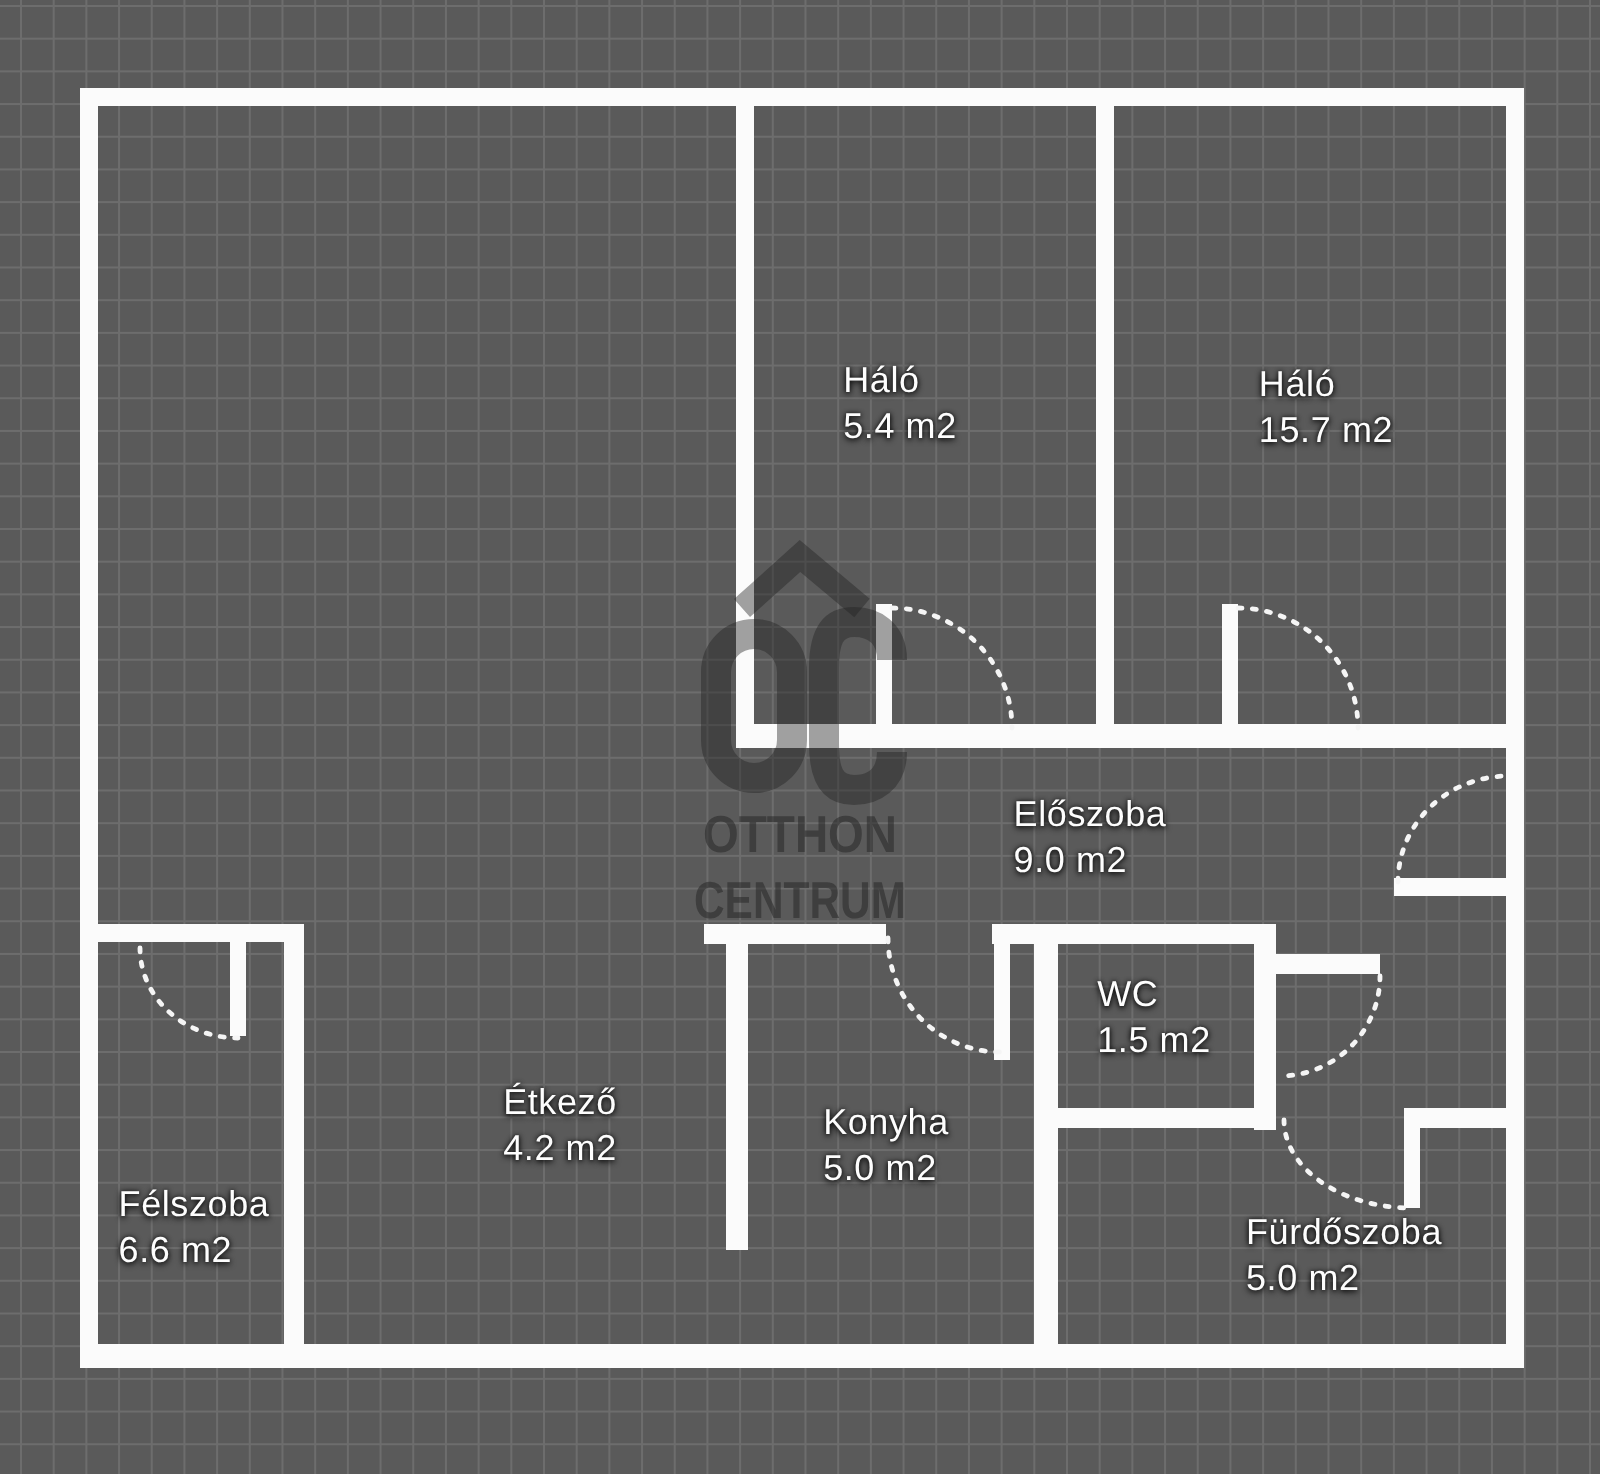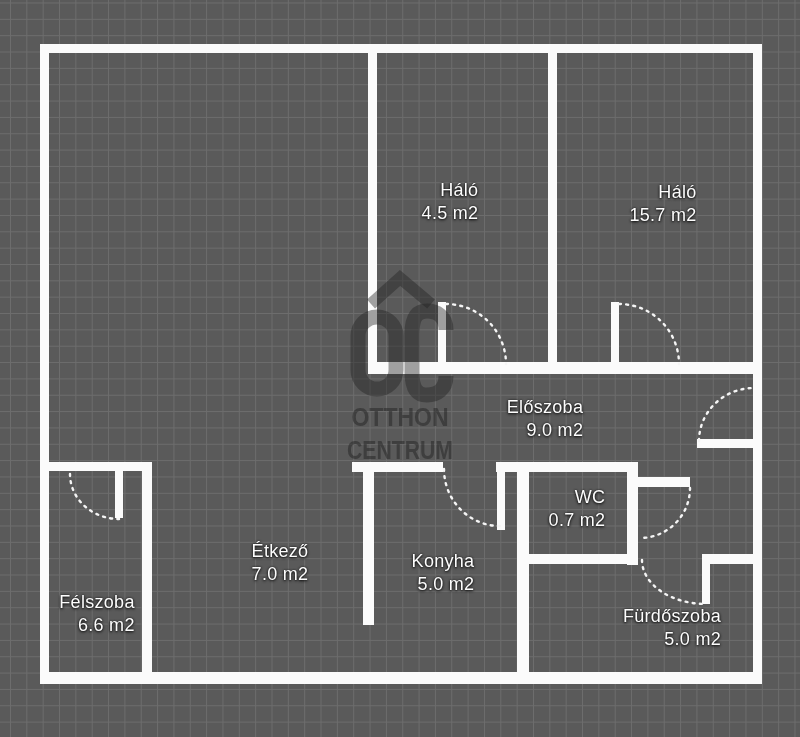--- a/index.html
+++ b/index.html
@@ -10,21 +10,21 @@
       linear-gradient(#6d6d6d 1px, transparent 1px),
       linear-gradient(90deg,#6d6d6d 1px, transparent 1px);
     background-size:16.35px 16.35px;
     background-position:10px 2.5px;
     font-family:"Liberation Sans", sans-serif;
   }
   svg.layer{position:absolute;left:0;top:0;}
   .room-label{
     position:absolute;
     transform:translateX(-50%);
-    text-align:right;
+    text-align:left;
     color:#fdfdfd;
     font-size:18px;
     letter-spacing:.3px;
     line-height:23px;
     white-space:nowrap;
     text-shadow:0 1px 3px rgba(0,0,0,.95), 0 0 2px rgba(0,0,0,.65);
   }
   .room-label span{display:block;}
   .wm-text{
     font-family:"Liberation Sans", sans-serif;
@@ -72,44 +72,44 @@
   <svg class="layer" width="800" height="737">
     <path d="M 371,304 L 400,278 L 431,304" fill="none" stroke="rgba(33,33,33,0.42)" stroke-width="12"></path>
     <rect x="358" y="317" width="38" height="72" rx="19" fill="none" stroke="rgba(33,33,33,0.42)" stroke-width="15"></rect>
     <path d="M 446,330 C 446,316 436,311 427,311 C 414,311 412,322 412,334 L 412,372 C 412,384 414,395 427,395 C 436,395 446,390 446,376" fill="none" stroke="rgba(33,33,33,0.42)" stroke-width="15"></path>
     <text class="wm-text" x="400" y="426" font-size="26" text-anchor="middle" textLength="97" lengthAdjust="spacingAndGlyphs" fill="rgba(33,33,33,0.5)">OTTHON</text>
     <text class="wm-text" x="400" y="459" font-size="26" text-anchor="middle" textLength="106" lengthAdjust="spacingAndGlyphs" fill="rgba(33,33,33,0.5)">CENTRUM</text>
   </svg>
 
   <div class="room-label" style="left: 450px; top: 179px;">
     <span>Háló</span>
-    <span>4.5 m2</span>
+    <span>5.4 m2</span>
   </div>
   <div class="room-label" style="left: 663px; top: 181px;">
     <span>Háló</span>
     <span>15.7 m2</span>
   </div>
   <div class="room-label" style="left: 545px; top: 396px;">
     <span>Előszoba</span>
     <span>9.0 m2</span>
   </div>
   <div class="room-label" style="left: 97px; top: 557px; margin-top: 34px;">
     <span>Félszoba</span>
     <span>6.6 m2</span>
   </div>
   <div class="room-label" style="left: 256px; top: 540px; margin-left: 24px;">
     <span>Étkező</span>
-    <span>7.0 m2</span>
+    <span>4.2 m2</span>
   </div>
   <div class="room-label" style="left: 443px; top: 550px;">
     <span>Konyha</span>
     <span>5.0 m2</span>
   </div>
   <div class="room-label" style="left: 577px; top: 486px;">
     <span>WC</span>
-    <span>0.7 m2</span>
+    <span>1.5 m2</span>
   </div>
   <div class="room-label" style="left: 640px; top: 605px; margin-left: 32px;">
     <span>Fürdőszoba</span>
     <span>5.0 m2</span>
   </div>
 
 </div>
 
 </body></html>

